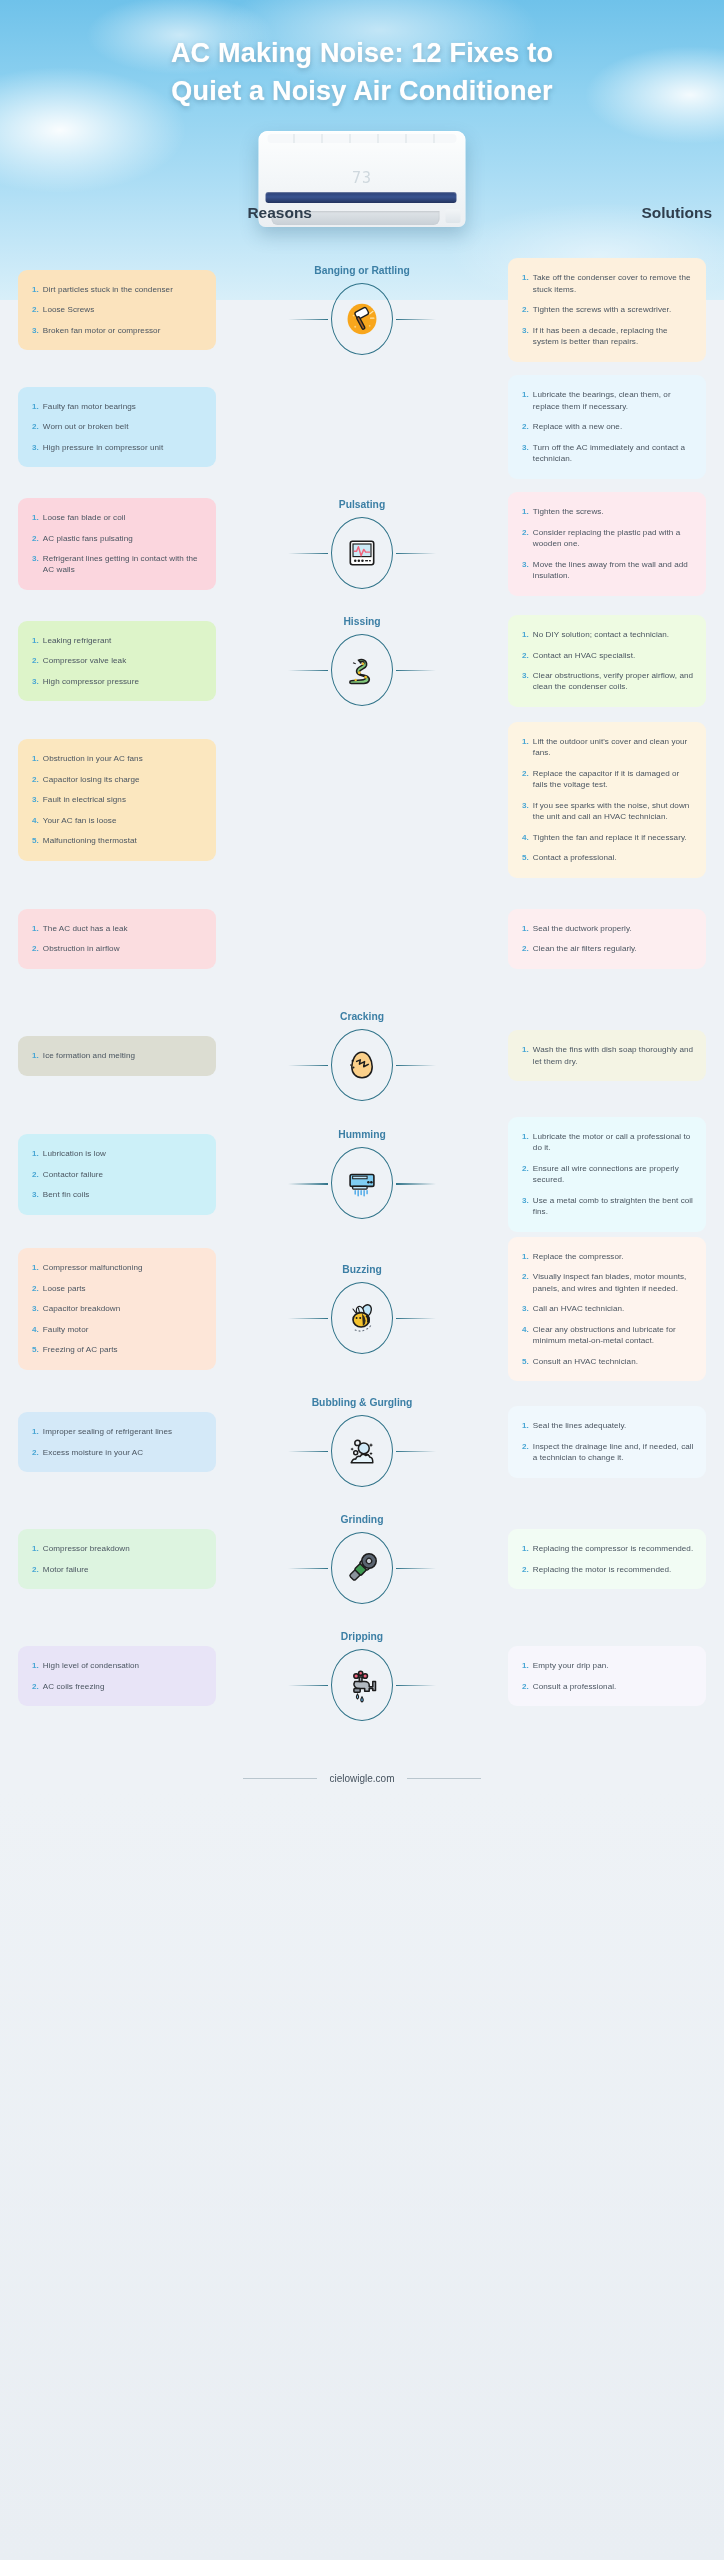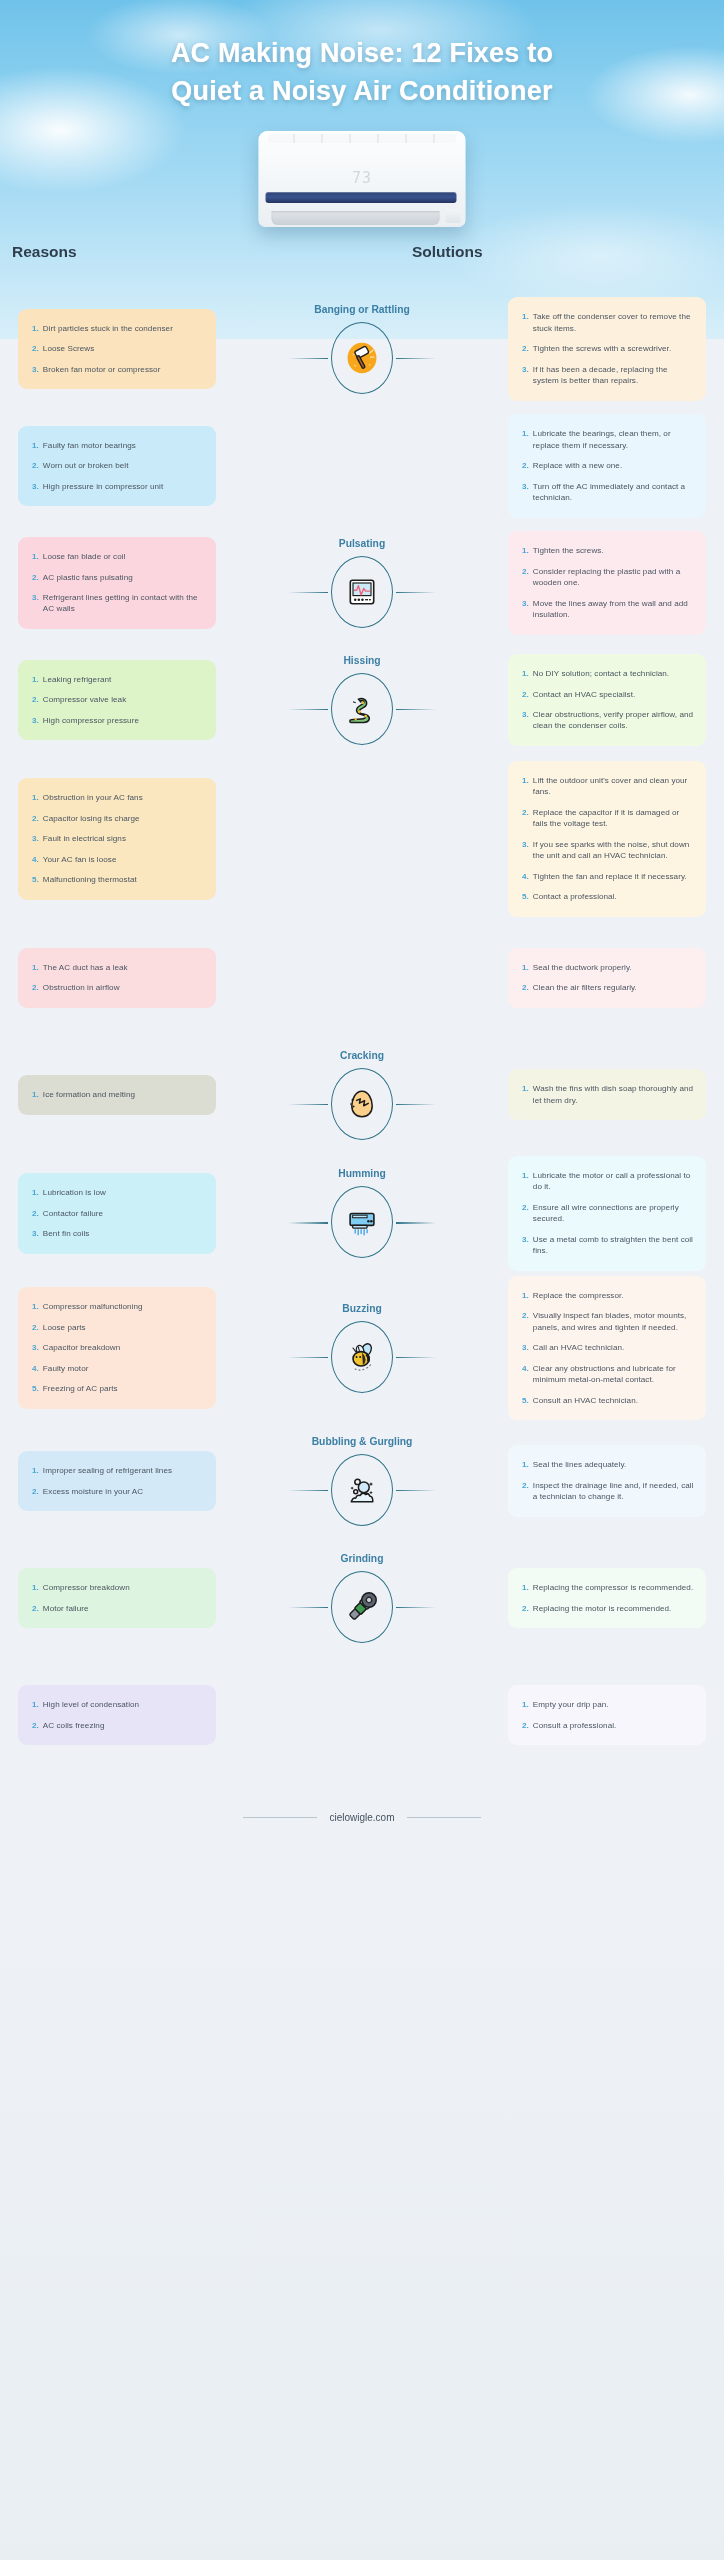--- a/index.html
+++ b/index.html
@@ -13,21 +13,21 @@
     width: 724px;
     min-height: 2560px;
     background: linear-gradient(180deg, #eef2f6 0%, #eef2f6 70%, #e9eef3 100%);
     overflow: hidden;
   }
 
   
   .hero {
     position: relative;
     width: 724px;
-    height: 339px;
+    height: 300px;
     background:
       radial-gradient(ellipse 180px 90px at 60px 130px, rgba(255,255,255,.95), rgba(255,255,255,0) 70%),
       radial-gradient(ellipse 150px 70px at 690px 95px, rgba(255,255,255,.9), rgba(255,255,255,0) 70%),
       radial-gradient(ellipse 220px 80px at 380px 30px, rgba(255,255,255,.55), rgba(255,255,255,0) 72%),
       radial-gradient(ellipse 130px 55px at 180px 35px, rgba(255,255,255,.6), rgba(255,255,255,0) 72%),
       radial-gradient(ellipse 200px 70px at 600px 255px, rgba(255,255,255,.45), rgba(255,255,255,0) 75%),
       linear-gradient(180deg, #6fc2ea 0%, #8ed1f0 30%, #a9dcf4 58%, #c2e6f7 80%, #d8eff9 100%);
     overflow: hidden;
   }
   .hero-title {
@@ -87,21 +87,21 @@
     justify-content: space-between;
     padding: 0 0 0 0;
     margin-top: -96px;
     height: 40px;
   }
   .col-head {
     font-size: 15.5px;
     font-weight: bold;
     color: #2f3e4d;
     width: 300px;
-    text-align: left;
+    text-align: right;
   }
   .col-head.left { margin-left: 12px; }
   .col-head.right { margin-right: 12px; }
 
   
   .rows { position: relative; padding: 10px 0 0 0; }
   .row {
     position: relative;
     display: flex;
     align-items: center;
@@ -749,20 +749,42 @@
             <li>
               <span class="num">1.</span>
               <span>High level of condensation</span>
             </li>
             <li>
               <span class="num">2.</span>
               <span>AC coils freezing</span>
             </li>
           </ol>
         </div>
+        <div class="center">
+          <div class="center-title">Dripping</div>
+          <div class="circle">
+            <span>
+              <svg width="36" height="38" viewBox="0 0 40 40">
+                <g stroke="#1c1c1c" stroke-width="1.7" stroke-linejoin="round">
+                  <path d="M12 16 h11 c3 0 5 2 5 4 v2 h4 v-6 h3 v10 h-3 v-2 h-4 v3 h-5 v-3 h-7 c-3 0 -5 -3 -5 -5 Z" fill="#b2b9c0"></path>
+                  <rect x="15" y="8" width="7" height="4" rx="1.5" fill="#a9b1b8"></rect>
+                  <rect x="17" y="11" width="3" height="5" fill="#a9b1b8"></rect>
+                  <circle cx="13.5" cy="10" r="2.6" fill="#f0647f"></circle>
+                  <circle cx="23.5" cy="10" r="2.6" fill="#f0647f"></circle>
+                  <circle cx="18.5" cy="7" r="2.3" fill="#f0647f"></circle>
+                  <rect x="11" y="24" width="7" height="4" rx="1" fill="#8b939c"></rect>
+                </g>
+                <path d="M15 30 q2.5 4 0 5.5 q-2.5 -1.5 0 -5.5z" fill="#8ecaf0" stroke="#1c1c1c" stroke-width="1.2"></path>
+                <path d="M20 33 q2.8 4.5 0 6 q-2.8 -1.5 0 -6z" fill="#5fb2e8" stroke="#1c1c1c" stroke-width="1.2"></path>
+              </svg>
+            </span>
+            <div class="connector-l"></div>
+            <div class="connector-r"></div>
+          </div>
+        </div>
         <div class="card" style="background: rgb(247, 246, 252);">
           <ol>
             <li>
               <span class="num">1.</span>
               <span>Empty your drip pan.</span>
             </li>
             <li>
               <span class="num">2.</span>
               <span>Consult a professional.</span>
             </li>

